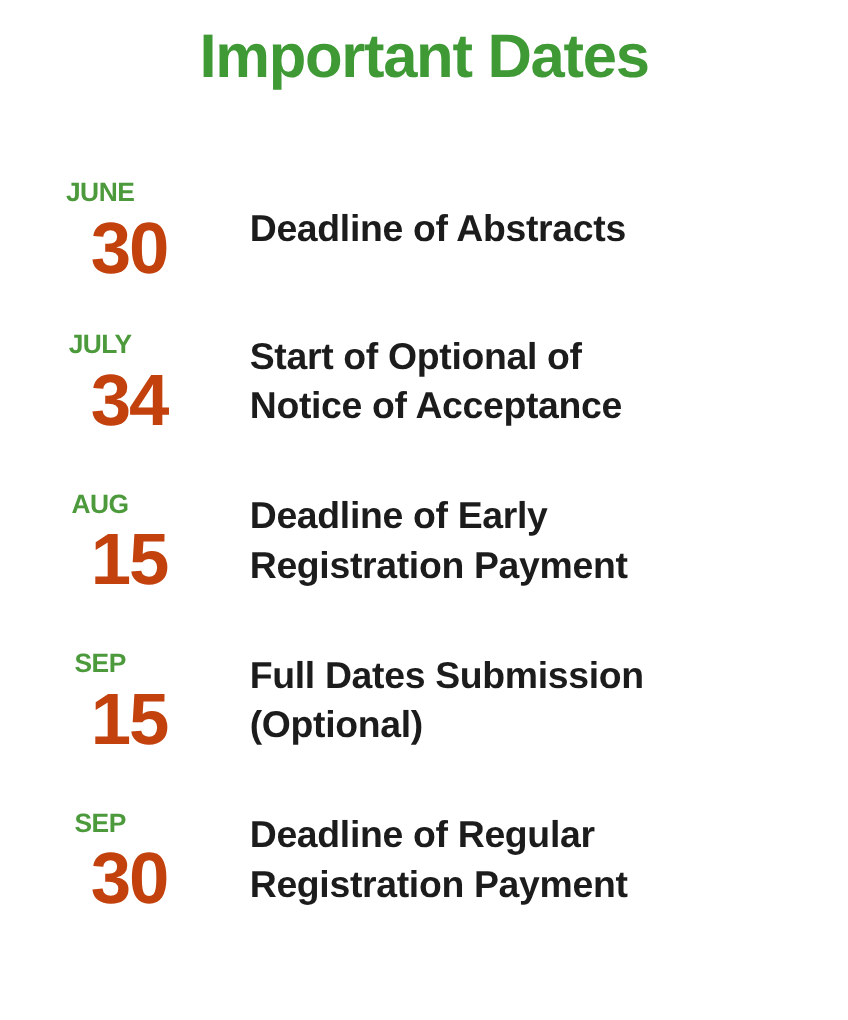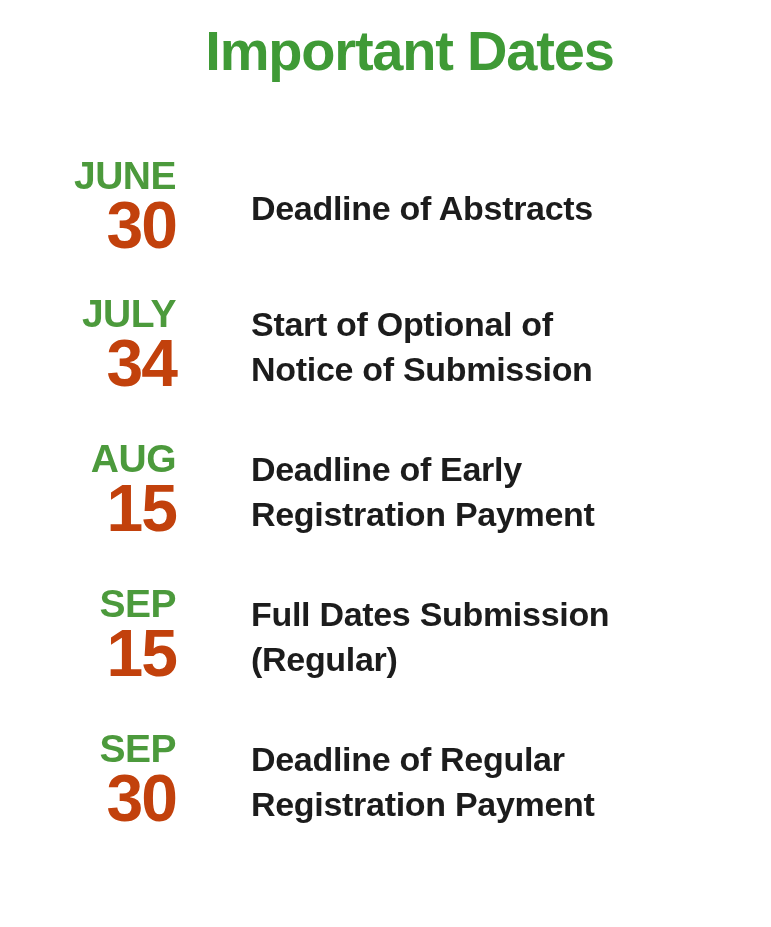--- a/index.html
+++ b/index.html
@@ -12,21 +12,20 @@
     background: #ffffff;
     font-family: "Liberation Sans", sans-serif;
     overflow: hidden;
   }
   .poster {
     position: relative;
     width: 626px;
     height: 927px;
     background: #ffffff;
     box-sizing: border-box;
-    margin-left: 24px;
   }
   .page-title {
     position: absolute;
     top: 16px;
     left: 0;
     width: 771px;
     text-align: center;
     font-size: 56px;
     line-height: 70px;
     font-weight: 800;
@@ -56,27 +55,28 @@
 
   .date-block {
     width: 122px;
     flex: 0 0 122px;
     text-align: right;
     color: #46993a;
     padding-right: 0px;
     box-sizing: border-box;
   }
   .date-month {
-    font-size: 39px;
+    font-size: 24px;
     line-height: 31px;
     font-weight: 800;
     letter-spacing: -0.5px;
     color: #4c9a3c;
     font-family: "Liberation Sans", sans-serif;
     display: block;
+    text-align: center;
   }
   .date-day {
     font-size: 66px;
     line-height: 64px;
     font-weight: 800;
     letter-spacing: -2px;
     color: #c2410c;
     font-family: "Liberation Sans", sans-serif;
     display: block;
     margin-top: 2px;
@@ -115,21 +115,21 @@
       </div>
     </div>
 
     <div class="date-row row-1">
       <div class="date-block">
         <span class="date-month">JULY</span>
         <span class="date-day">34</span>
       </div>
       <div class="date-desc">
         <span class="desc-line">Start of Optional of</span>
-        <span class="desc-line">Notice of Submission</span>
+        <span class="desc-line">Notice of Acceptance</span>
       </div>
     </div>
 
     <div class="date-row row-2">
       <div class="date-block">
         <span class="date-month">AUG</span>
         <span class="date-day">15</span>
       </div>
       <div class="date-desc">
         <span class="desc-line">Deadline of Early</span>
@@ -137,21 +137,21 @@
       </div>
     </div>
 
     <div class="date-row row-3">
       <div class="date-block">
         <span class="date-month">SEP</span>
         <span class="date-day">15</span>
       </div>
       <div class="date-desc">
         <span class="desc-line">Full Dates Submission</span>
-        <span class="desc-line">(Regular)</span>
+        <span class="desc-line">(Optional)</span>
       </div>
     </div>
 
     <div class="date-row row-4">
       <div class="date-block">
         <span class="date-month">SEP</span>
         <span class="date-day">30</span>
       </div>
       <div class="date-desc">
         <span class="desc-line">Deadline of Regular</span>

